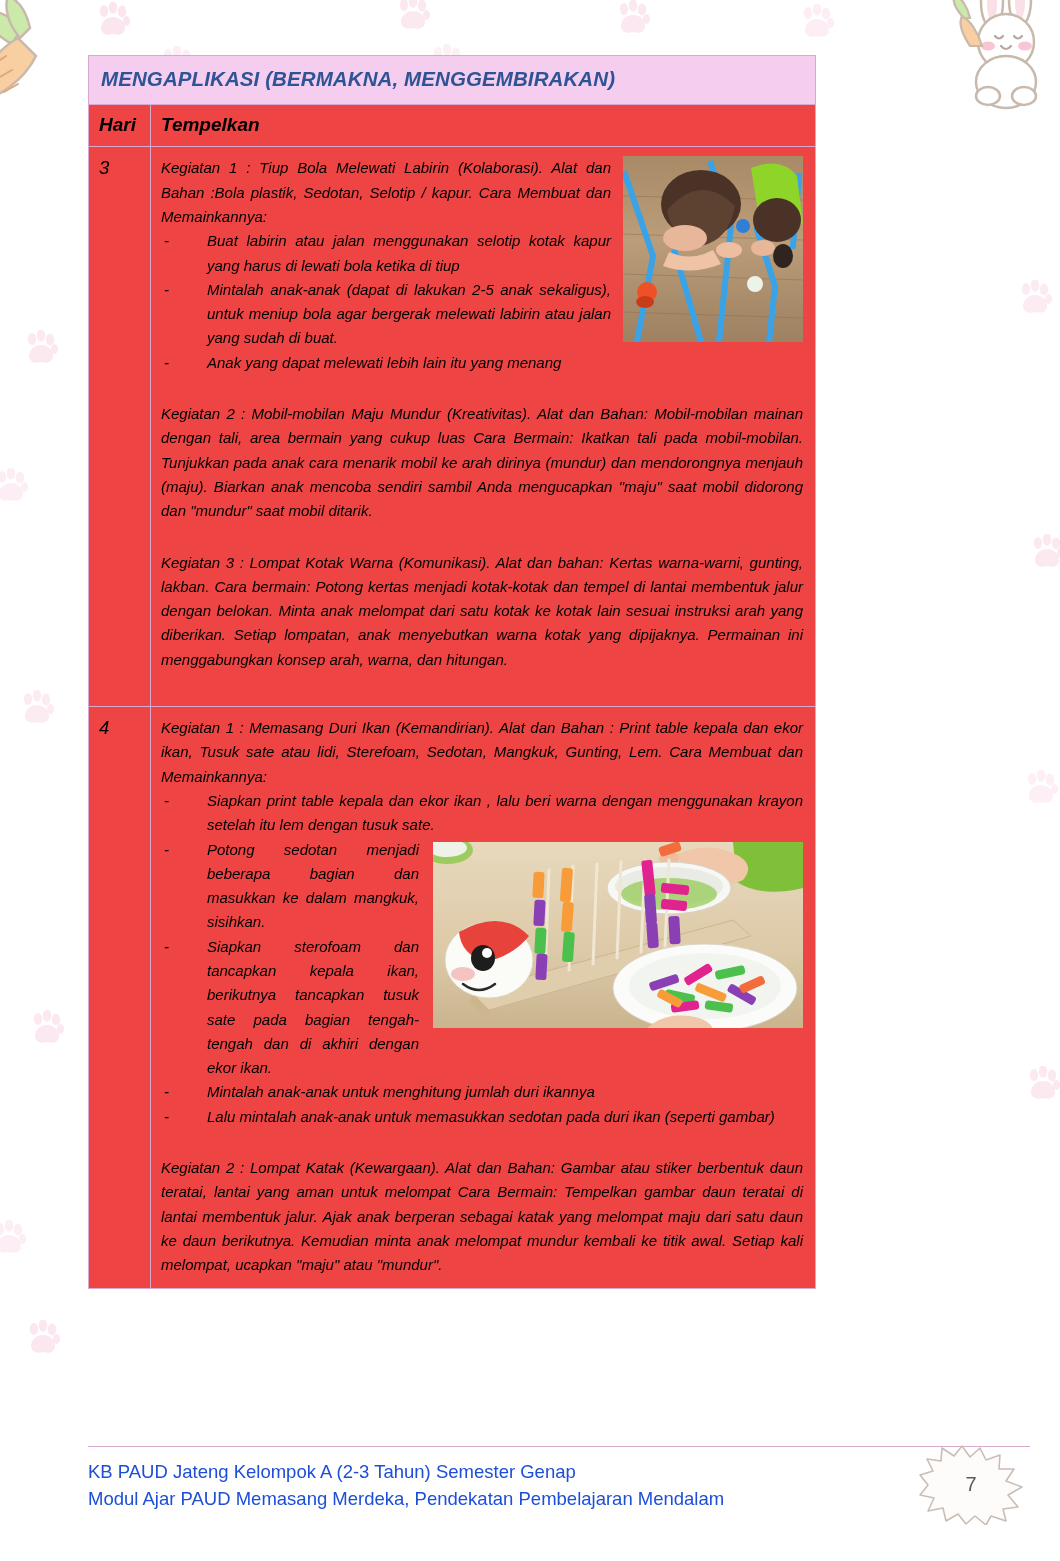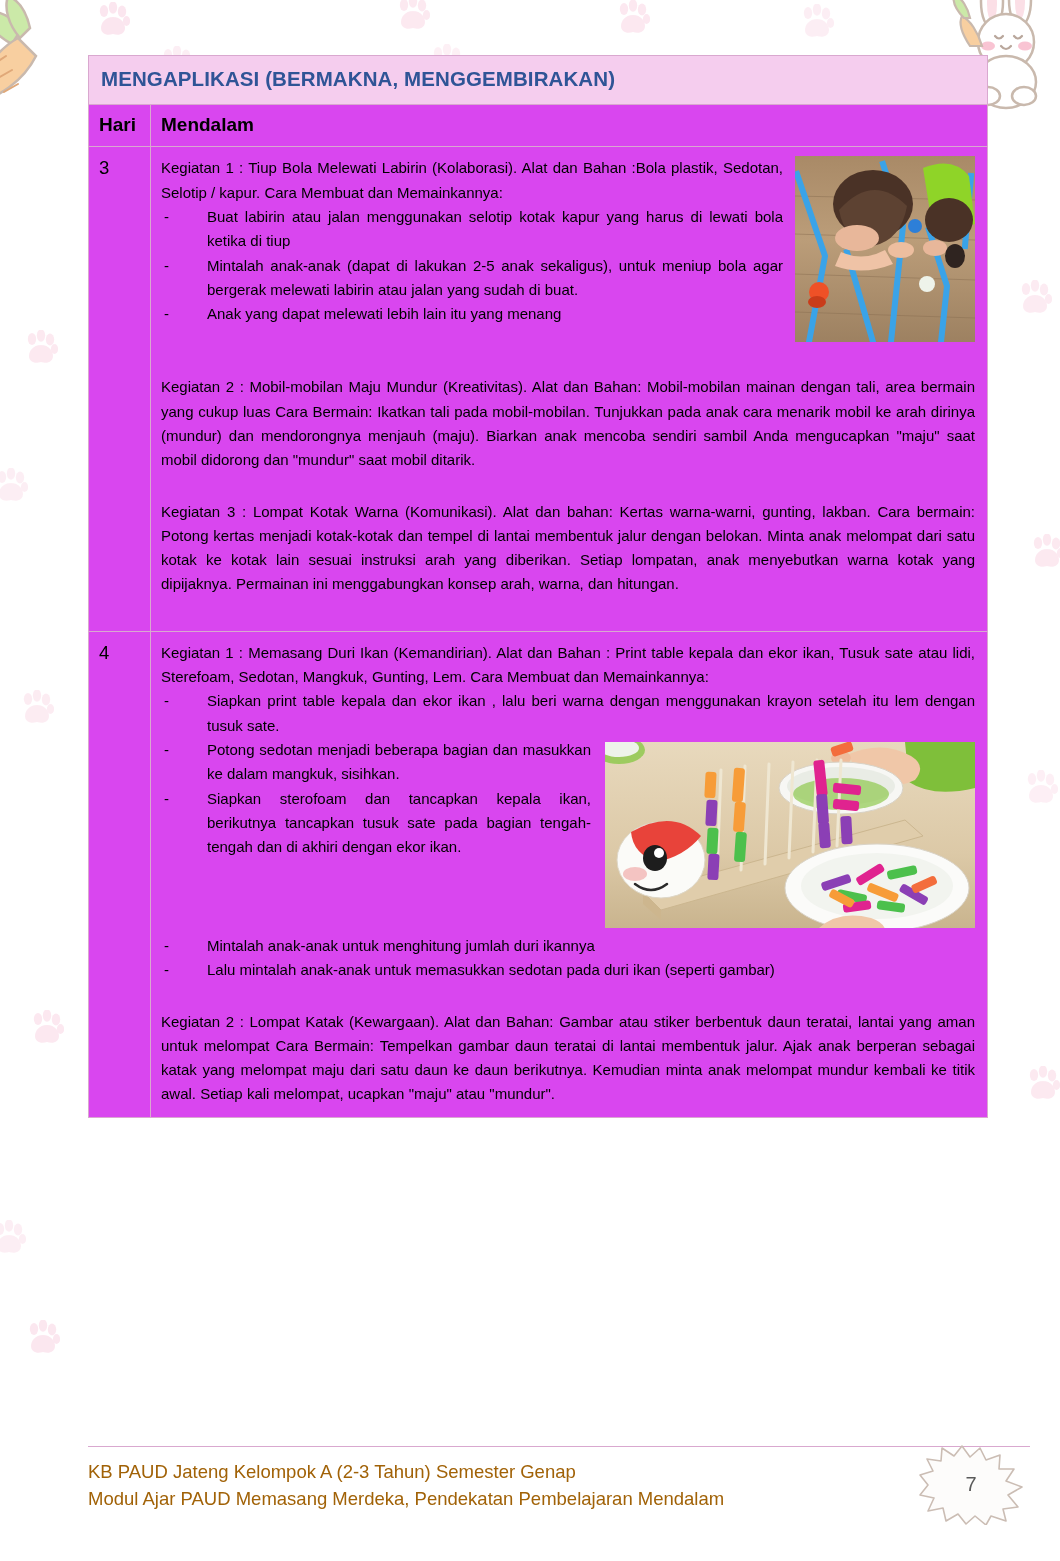--- a/index.html
+++ b/index.html
@@ -45,30 +45,31 @@
   }
 
   
   .page {
     position: relative;
     z-index: 2;
     padding: 55px 62px 0 88px;
   }
 
   table.main-table {
-    width: 900px;
+    width: 728px;
     border-collapse: collapse;
     table-layout: fixed;
     background: transparent;
+    font-style: italic;
   }
   table.main-table td, table.main-table th {
     border: 1px solid #d9a8cf;
     vertical-align: top;
     padding: 6px 10px 10px 10px;
-    background: #d946ef;
+    background: #ef4444;
   }
 
   .title-cell {
     background: #f5cdee !important;
     padding: 12px 12px 13px 12px !important;
   }
   .title-text {
     color: #2f5496;
     font-weight: bold;
     font-size: 20.5px;
@@ -164,21 +165,21 @@
     border-top: 1px solid #d9a8cf;
     margin-bottom: 12px;
     width: 942px;
   }
   .footer-inner {
     display: flex;
     align-items: flex-start;
     justify-content: space-between;
   }
   .footer-text {
-    color: #a16207;
+    color: #1d4ed8;
     font-size: 18.5px;
     line-height: 1.45;
   }
   .page-badge {
     position: relative;
     width: 106px;
     height: 80px;
     margin-top: -14px;
     margin-right: 6px;
     flex: none;
@@ -383,21 +384,21 @@
 
     <tbody>
         <tr>
       <td class="title-cell" colspan="2">
         <div class="title-text">MENGAPLIKASI (BERMAKNA, MENGGEMBIRAKAN)</div>
       </td>
     </tr>
 
     <tr>
       <td class="head-hari">Hari</td>
-      <td class="head-kegiatan">Mendalam</td>
+      <td class="head-kegiatan">Tempelkan</td>
     </tr>
 
     <tr>
       <td class="day-cell">3</td>
       <td class="content-cell">
 
         <div class="clearfix">
           <div class="photo photo-1">
             <svg viewBox="0 0 180 186" width="180" height="186" preserveAspectRatio="none">
               <defs>

